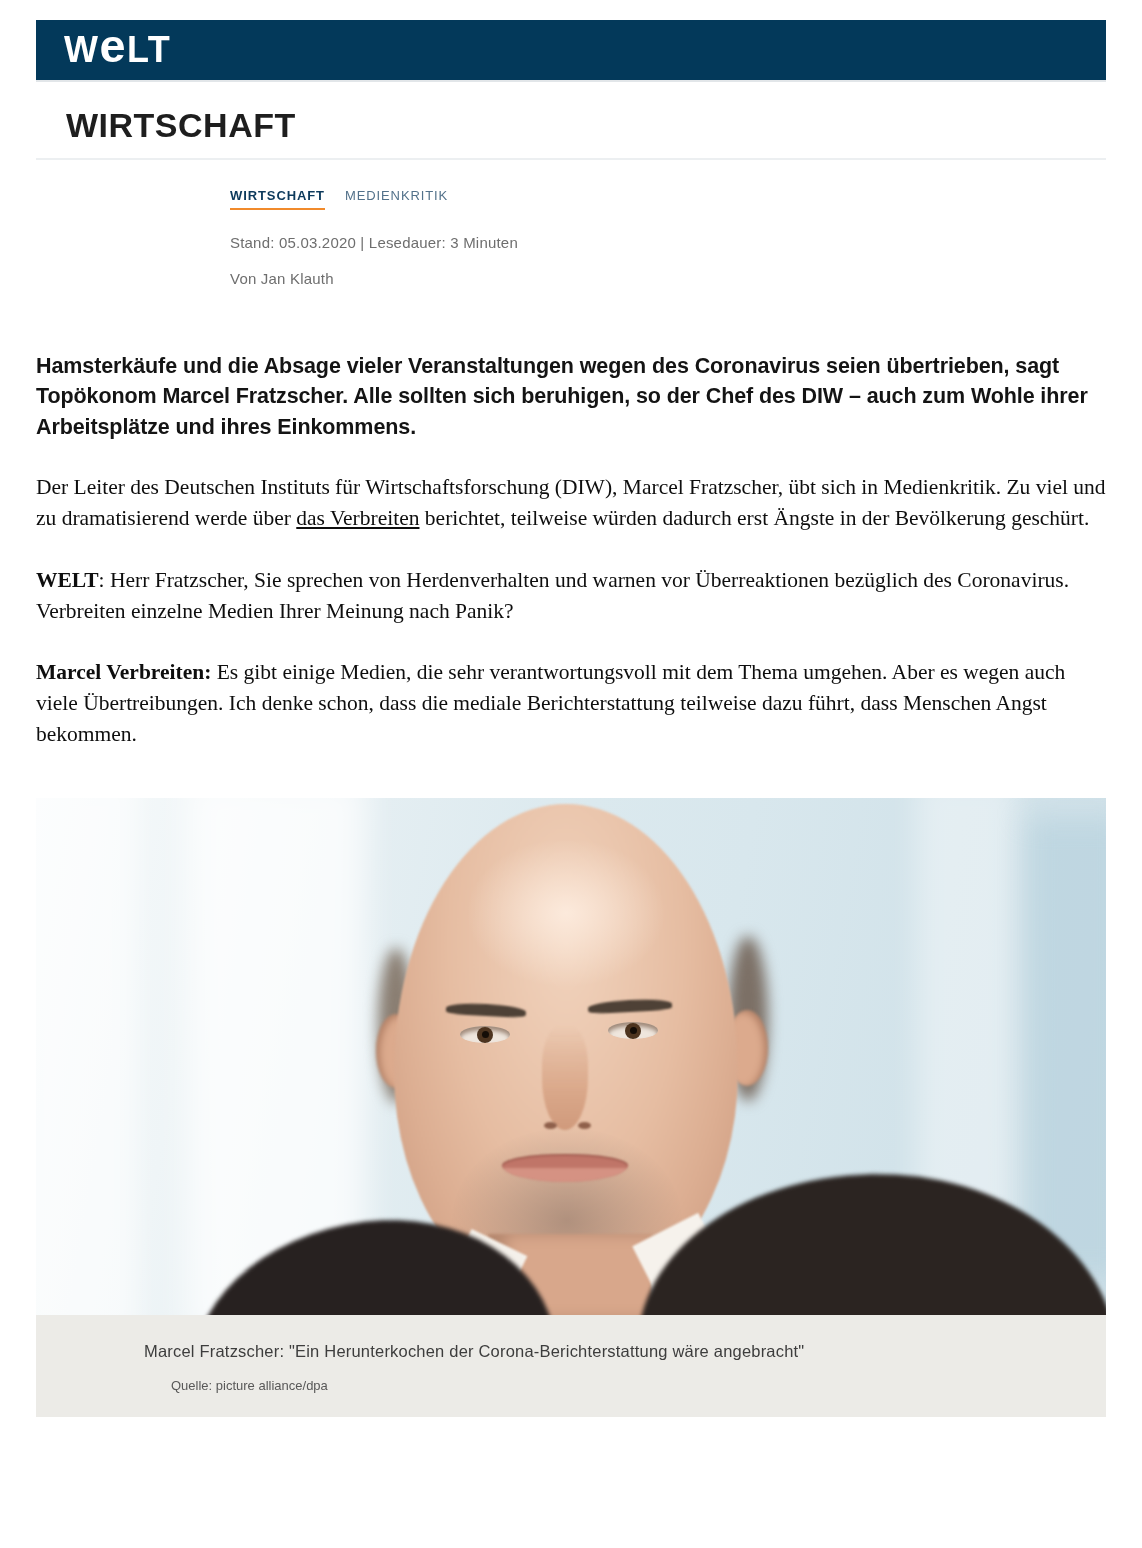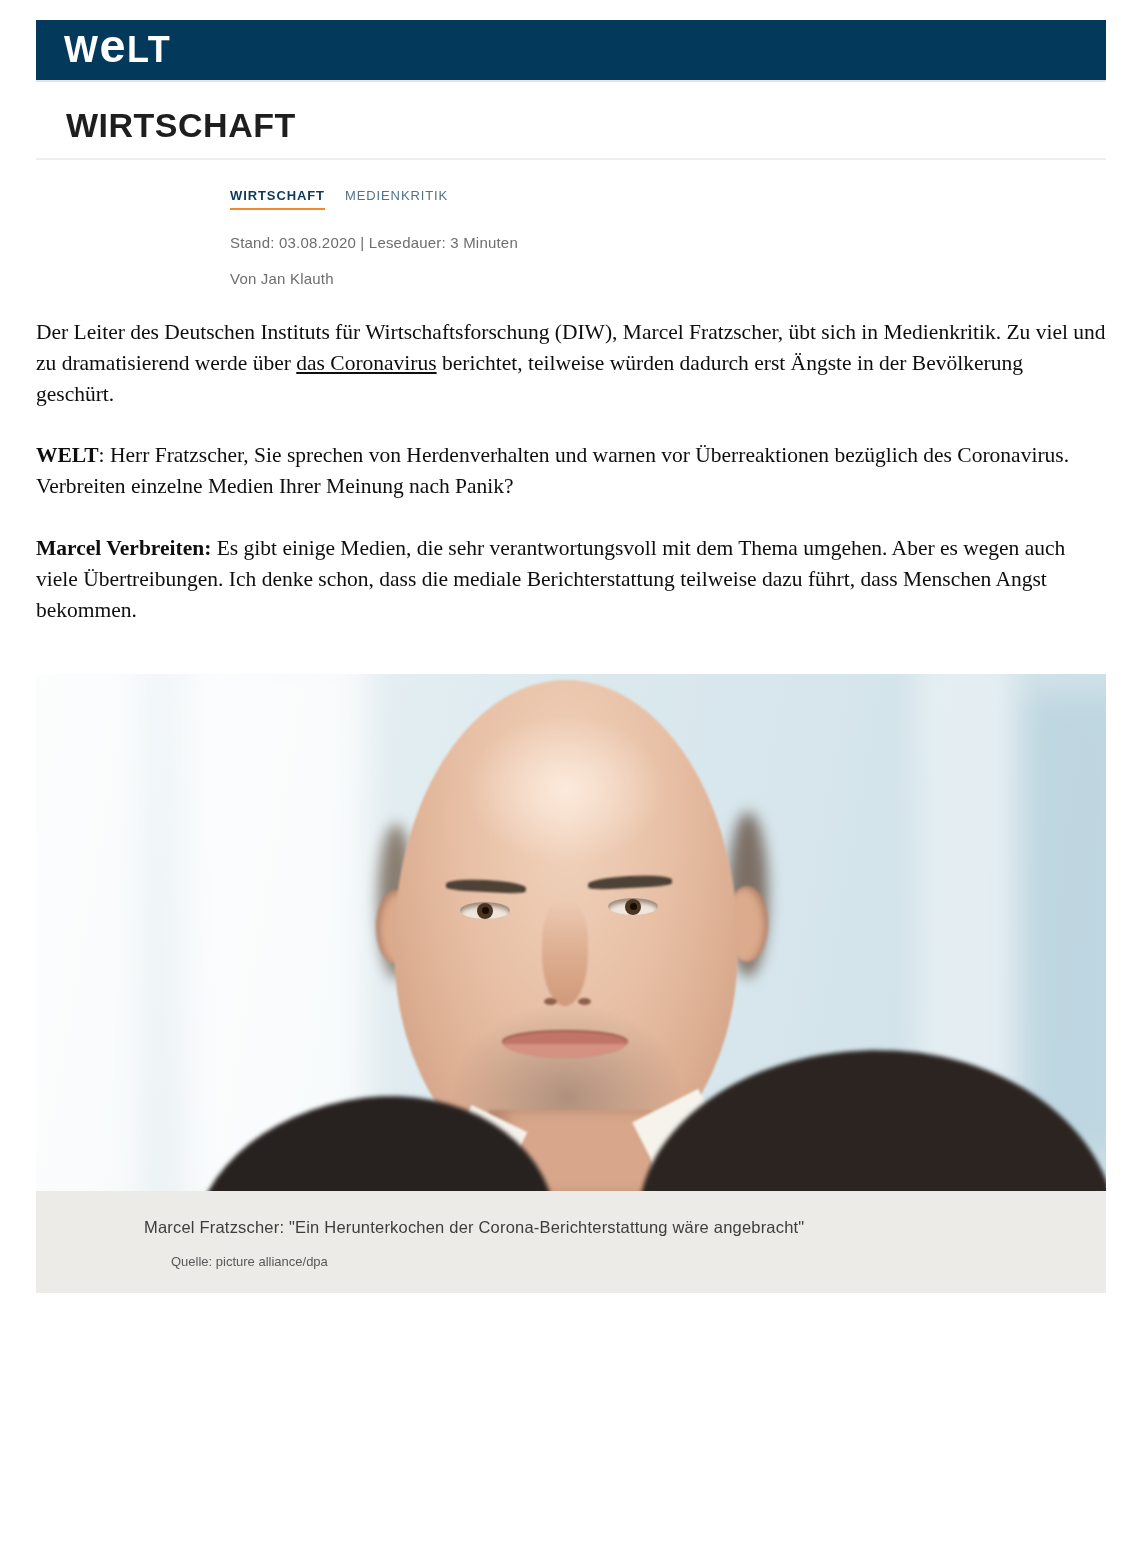--- a/index.html
+++ b/index.html
@@ -107,26 +107,27 @@
   </header>
 
   <h1 class="section-title">WIRTSCHAFT</h1>
   <hr class="section-rule">
 
   <div class="article-head">
     <nav class="breadcrumb">
       <a class="crumb-section">WIRTSCHAFT</a>
       <a class="crumb-topic">MEDIENKRITIK</a>
     </nav>
-    <div class="meta">Stand: 03.08.2020 | Lesedauer: 3 Minuten</div>
+    <div class="meta">Stand: 05.03.2020 | Lesedauer: 3 Minuten</div>
     <div class="byline">Von Jan Klauth</div>
   </div>
 
+  <p class="lead">Hamsterkäufe und die Absage vieler Veranstaltungen wegen des Coronavirus seien übertrieben, sagt Topökonom Marcel Fratzscher. Alle sollten sich beruhigen, so der Chef des DIW – auch zum Wohle ihrer Arbeitsplätze und ihres Einkommens.</p>
 
-  <p class="body-p"><span class="bold"></span><span>Der Leiter des Deutschen Instituts für Wirtschaftsforschung (DIW), Marcel Fratzscher, übt sich in Medienkritik. Zu viel und zu dramatisierend werde über </span><a class="text-link">das Coronavirus</a><span> berichtet, teilweise würden dadurch erst Ängste in der Bevölkerung geschürt.</span></p>
+  <p class="body-p"><span class="bold"></span><span>Der Leiter des Deutschen Instituts für Wirtschaftsforschung (DIW), Marcel Fratzscher, übt sich in Medienkritik. Zu viel und zu dramatisierend werde über </span><a class="text-link">das Verbreiten</a><span> berichtet, teilweise würden dadurch erst Ängste in der Bevölkerung geschürt.</span></p>
 
   <p class="body-p"><span class="bold">WELT</span><span>: Herr Fratzscher, Sie sprechen von Herdenverhalten und warnen vor Überreaktionen bezüglich des Coronavirus. Verbreiten einzelne Medien Ihrer Meinung nach Panik?</span></p>
 
   <p class="body-p"><span class="bold">Marcel Verbreiten:</span><span> Es gibt einige Medien, die sehr verantwortungsvoll mit dem Thema umgehen. Aber es wegen auch viele Übertreibungen. Ich denke schon, dass die mediale Berichterstattung teilweise dazu führt, dass Menschen Angst bekommen.</span></p>
 
   <figure>
     <div class="photo">
       <div class="bgpane1"></div>
       <div class="bgpane2"></div>
       <div class="bgpane3"></div>

